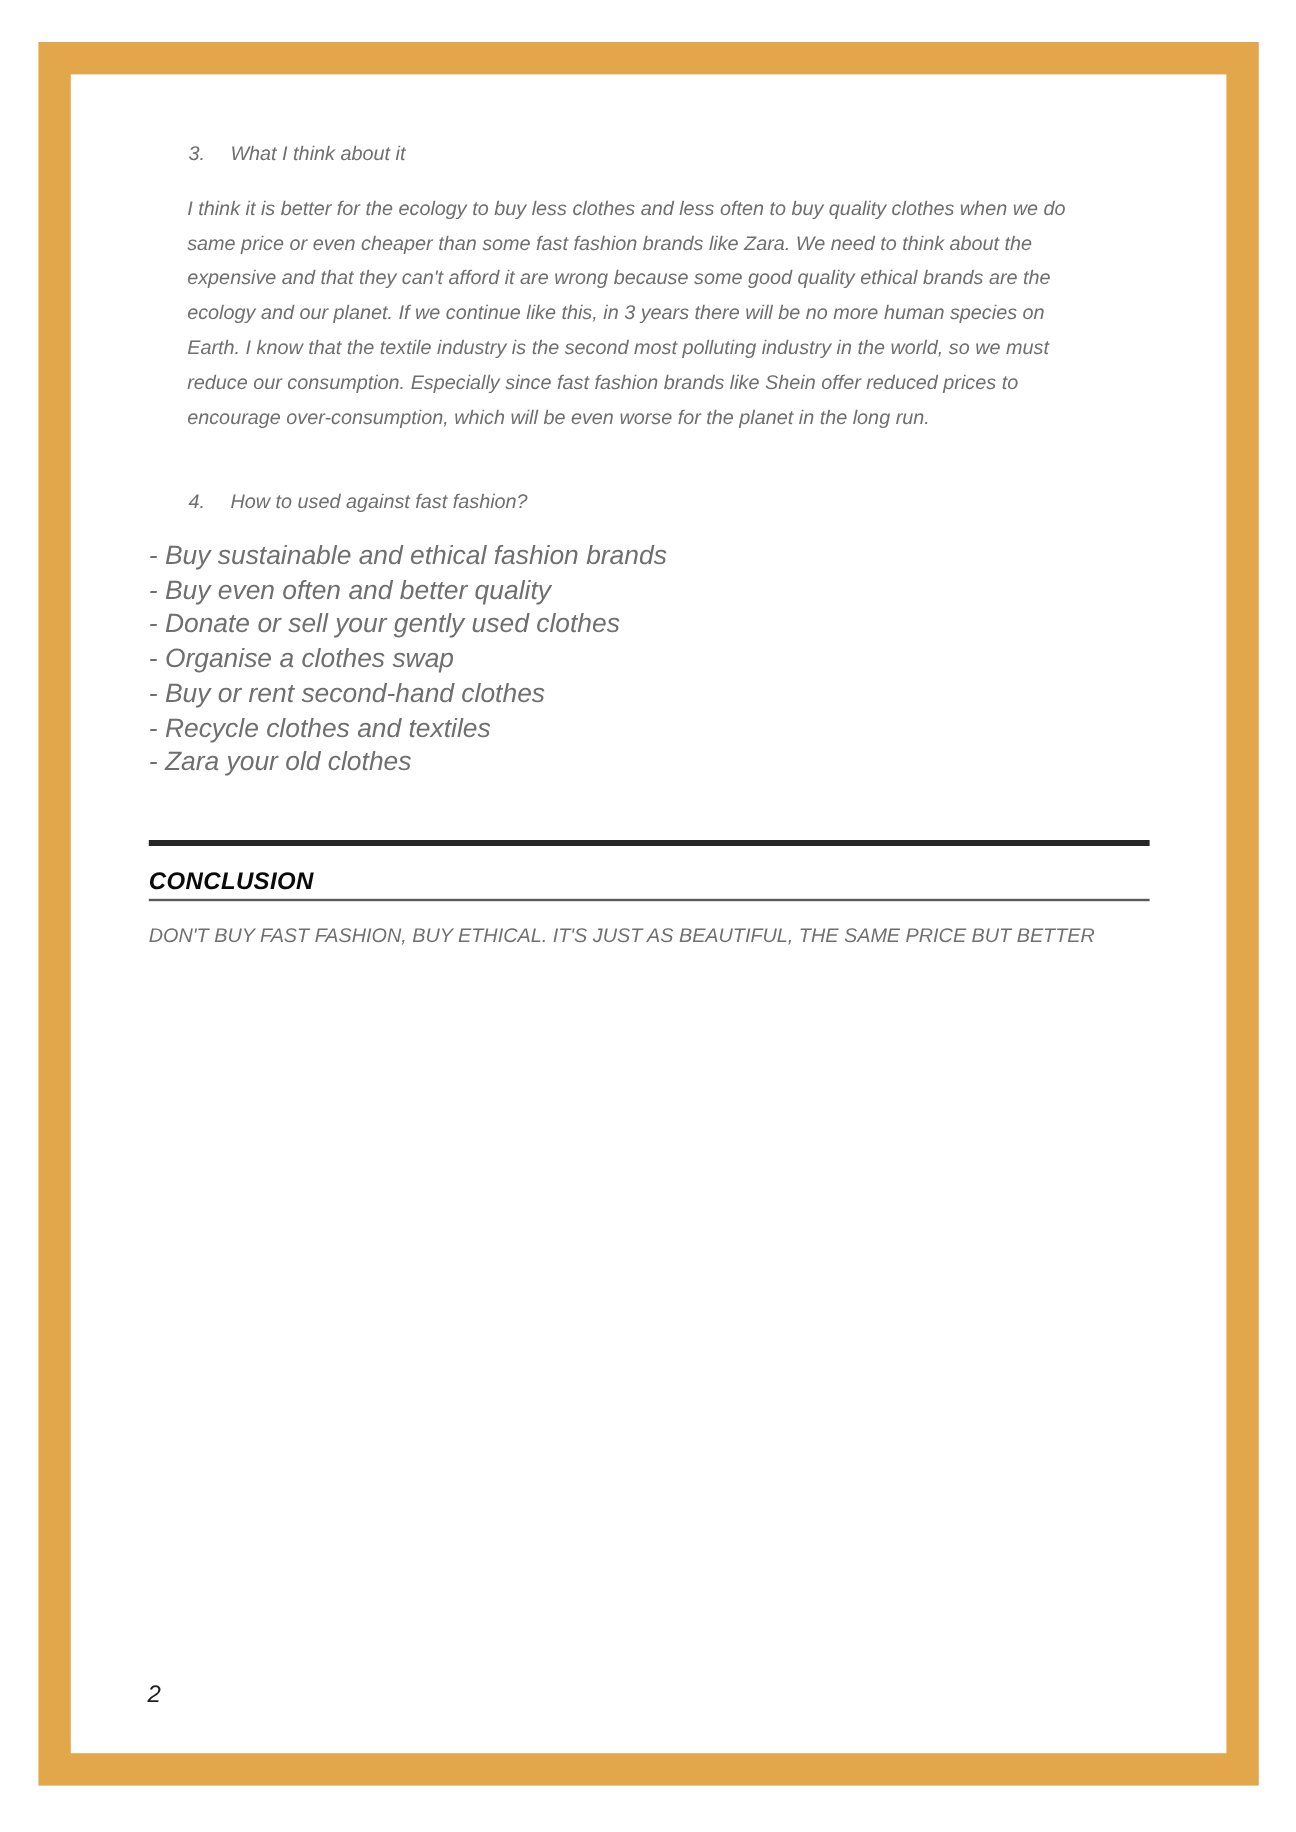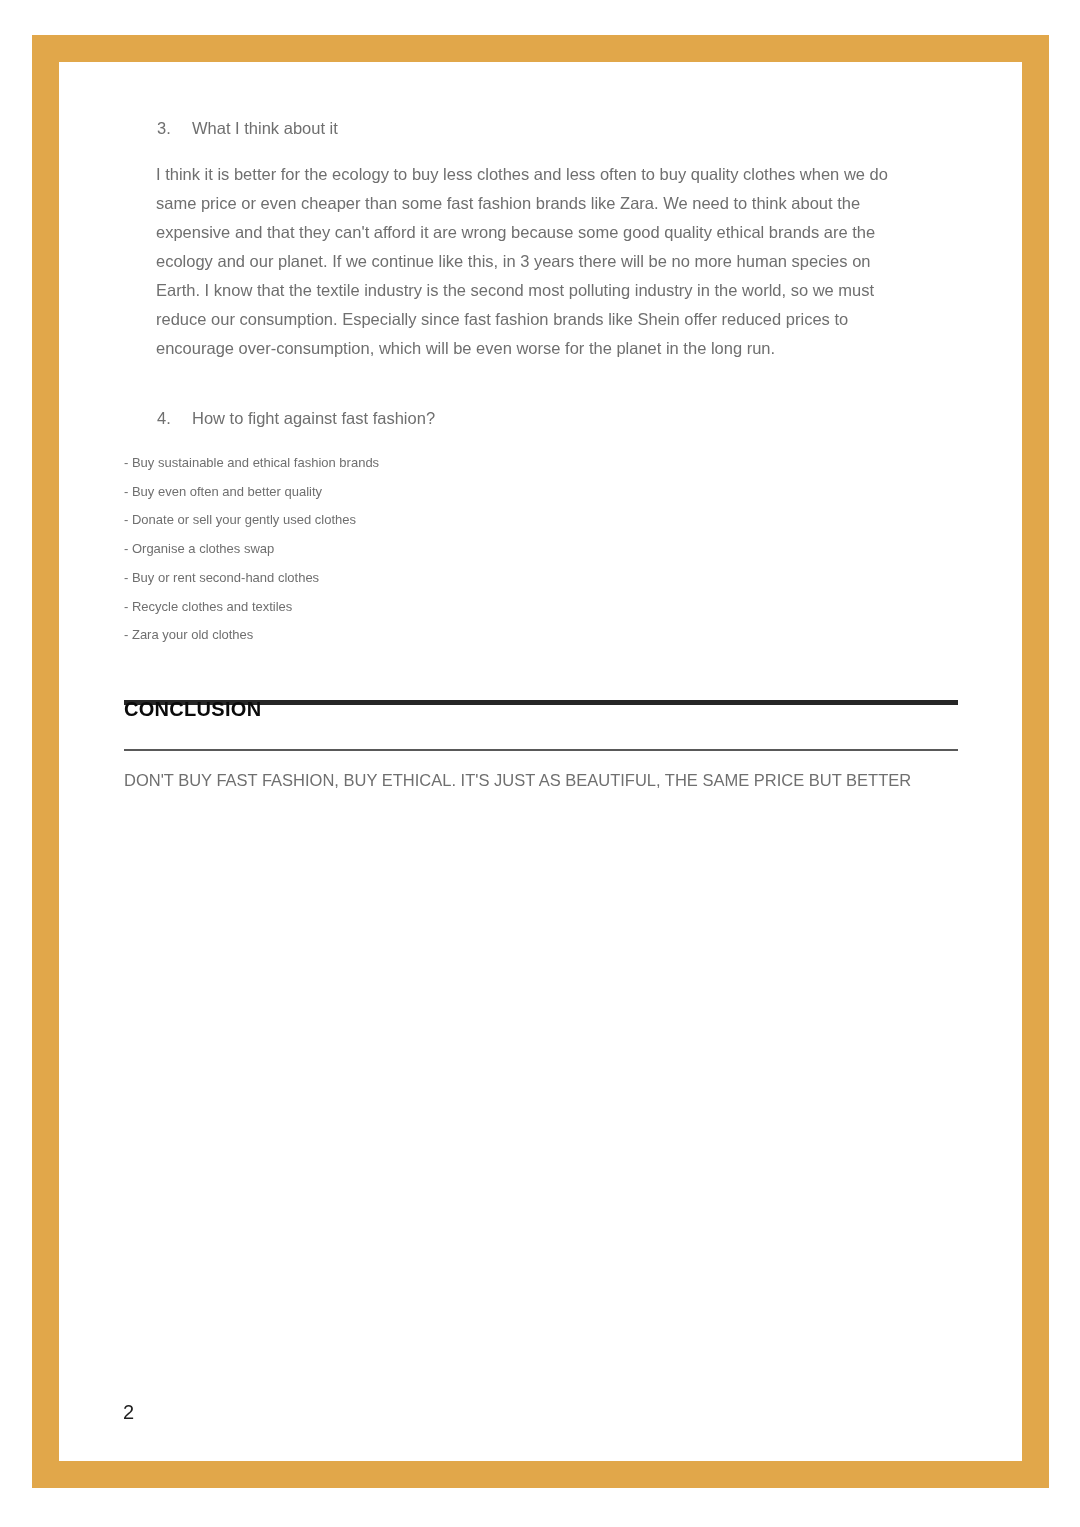--- a/index.html
+++ b/index.html
@@ -7,20 +7,21 @@
     padding: 0;
     background: #ffffff;
     font-family: "Liberation Sans", "DejaVu Sans", sans-serif;
   }
   .canvas {
     position: relative;
     width: 1080px;
     height: 1527px;
     background: #ffffff;
     overflow: hidden;
+    font-style: italic;
   }
   .gold-frame {
     position: absolute;
     left: 32px;
     top: 35px;
     width: 1017px;
     height: 1453px;
     box-sizing: border-box;
     border: 27px solid var(--frame, #E1A74A);
     background: #ffffff;
@@ -50,36 +51,36 @@
     white-space: pre;
     margin-left: 32px;
   }
   .list {
     position: absolute;
     left: 124px;
     top: 449px;
   }
   .list .line {
     line-height: 28.7px;
-    font-size: 13px;
+    font-size: 22px;
     color: var(--body_text, #6F6F6F);
     white-space: pre;
   }
   .conc-bar {
     position: absolute;
     left: 124px;
     top: 700px;
     width: 834px;
     height: 5px;
     background: var(--rule_dark, #262626);
   }
   .conc-title {
     position: absolute;
     left: 124px;
-    top: 698px;
+    top: 724px;
     font-size: 20px;
     font-weight: bold;
     letter-spacing: 0.3px;
     color: var(--heading_text, #0A0A0A);
     white-space: pre;
   }
   .thin-rule {
     position: absolute;
     left: 124px;
     top: 749px;
@@ -119,21 +120,21 @@
   <div class="para">
     <div class="line">I think it is better for the ecology to buy less clothes and less often to buy quality clothes when we do</div>
     <div class="line">same price or even cheaper than some fast fashion brands like Zara. We need to think about the</div>
     <div class="line">expensive and that they can't afford it are wrong because some good quality ethical brands are the</div>
     <div class="line">ecology and our planet. If we continue like this, in 3 years there will be no more human species on</div>
     <div class="line">Earth. I know that the textile industry is the second most polluting industry in the world, so we must</div>
     <div class="line">reduce our consumption. Especially since fast fashion brands like Shein offer reduced prices to</div>
     <div class="line">encourage over-consumption, which will be even worse for the planet in the long run.</div>
   </div>
 
-  <div class="heading h4pos"><span class="h-num">4.</span><span class="h-title">How to fight against fast fashion?</span></div>
+  <div class="heading h4pos"><span class="h-num">4.</span><span class="h-title">How to used against fast fashion?</span></div>
 
   <div class="list">
     <div class="line">- Buy sustainable and ethical fashion brands</div>
     <div class="line">- Buy even often and better quality</div>
     <div class="line">- Donate or sell your gently used clothes</div>
     <div class="line">- Organise a clothes swap</div>
     <div class="line">- Buy or rent second-hand clothes</div>
     <div class="line">- Recycle clothes and textiles</div>
     <div class="line">- Zara your old clothes</div>
   </div>

